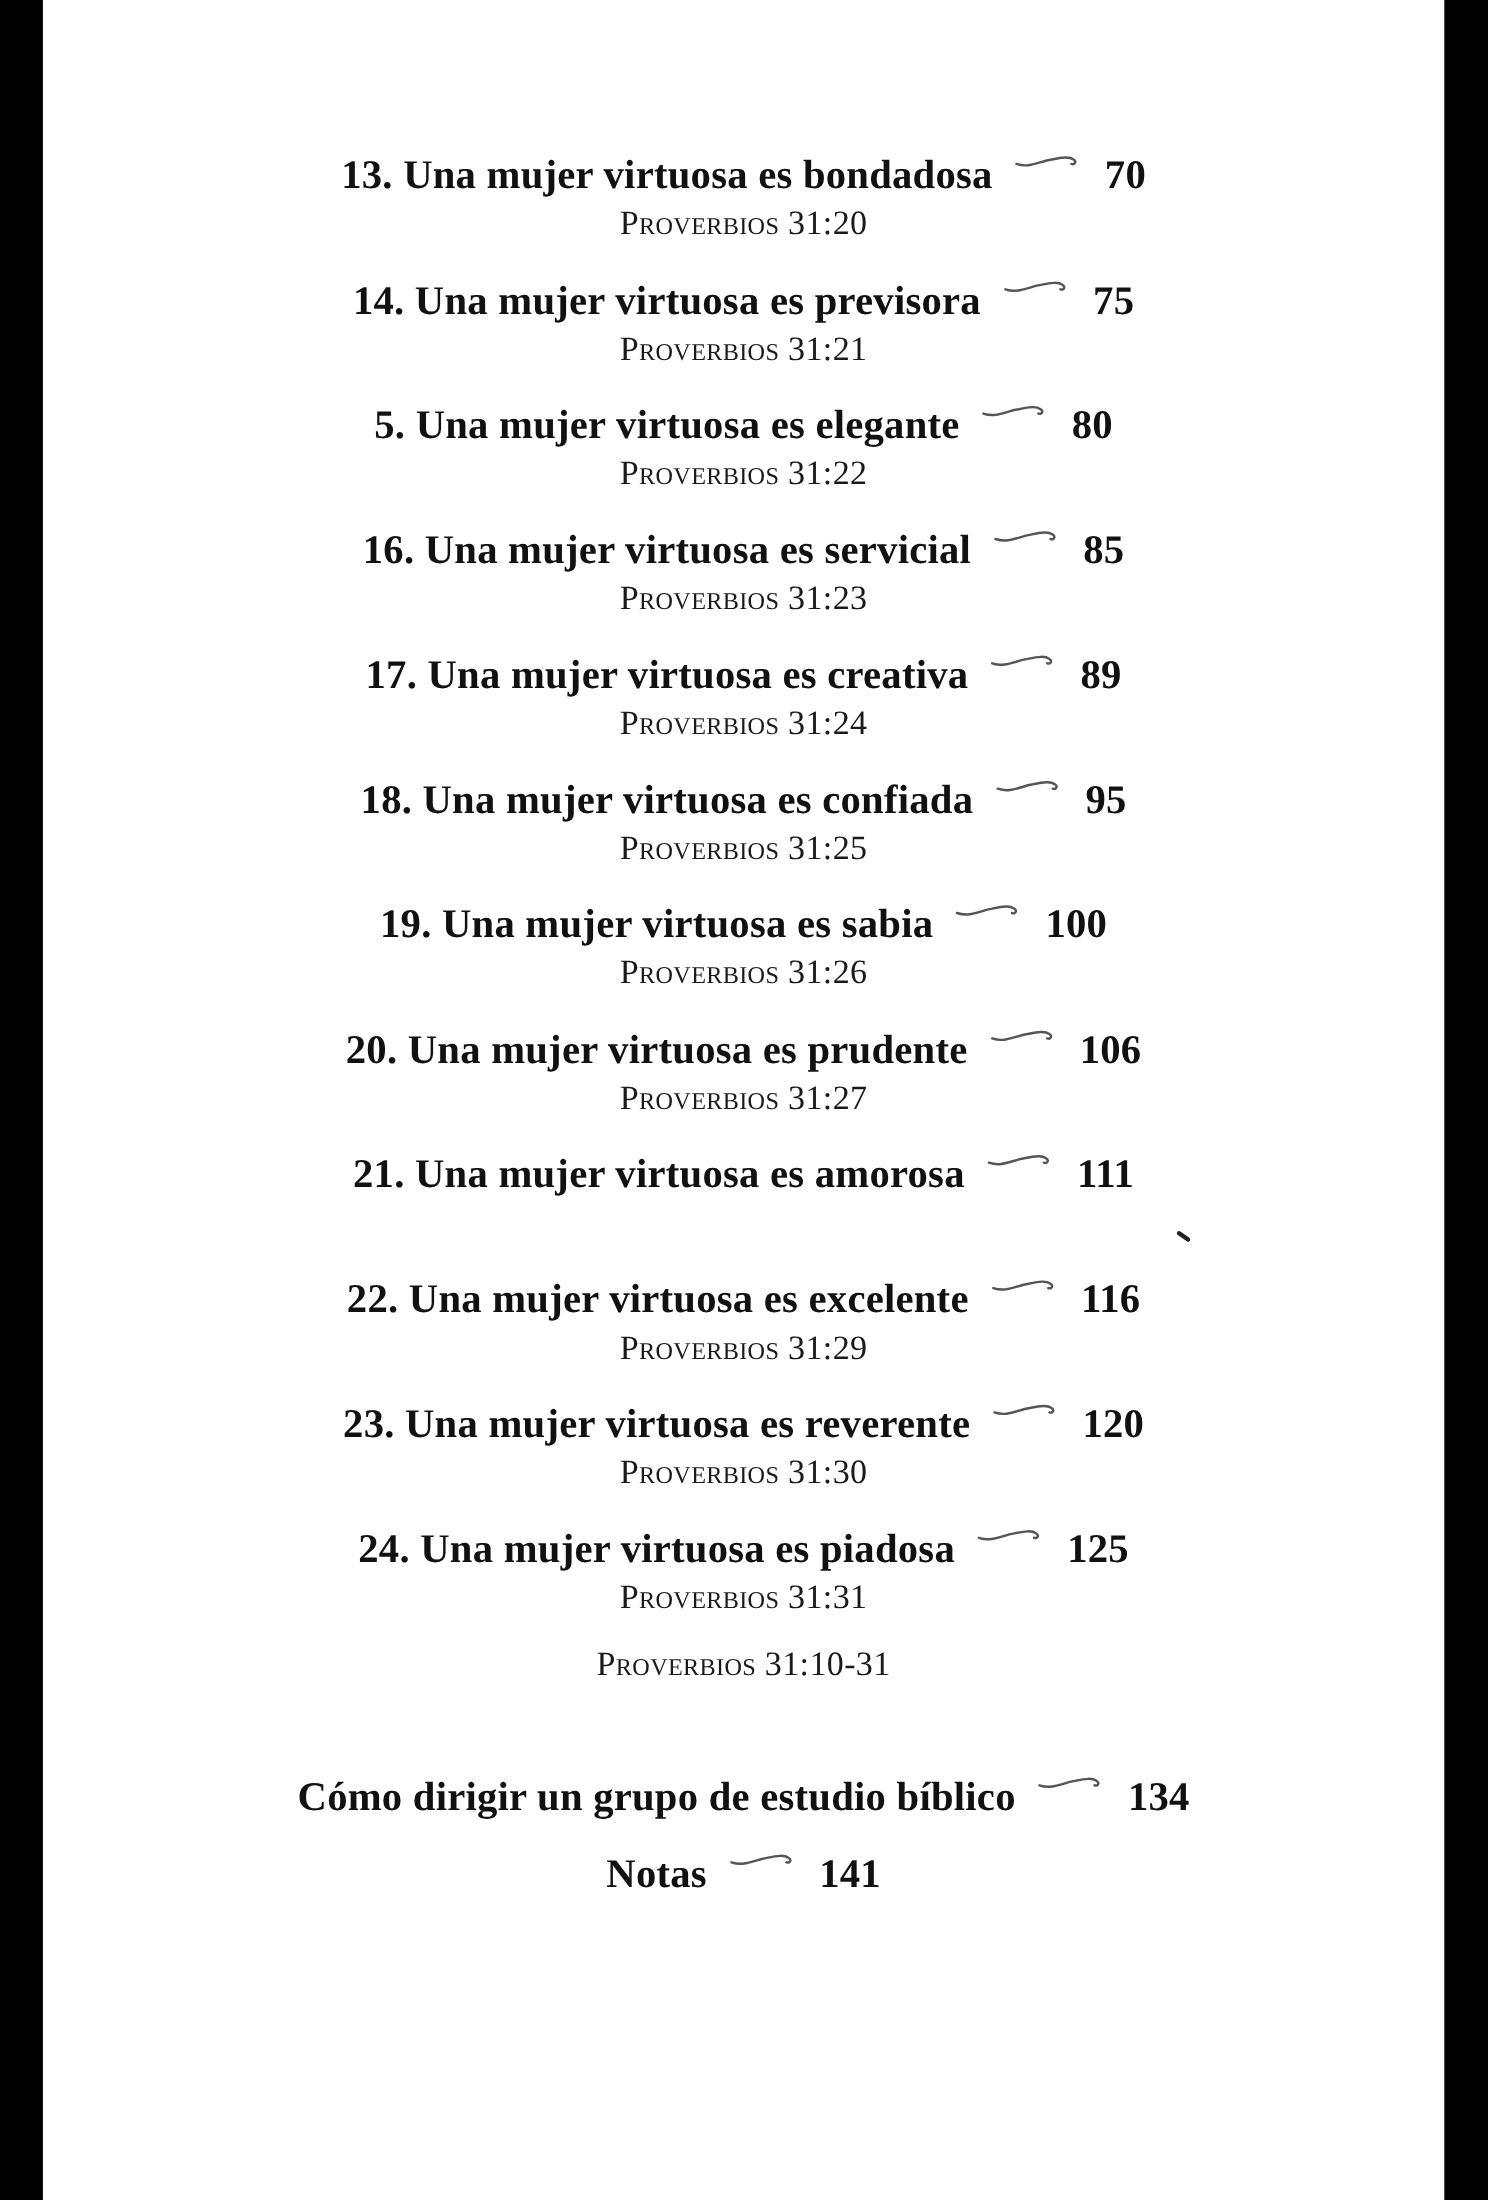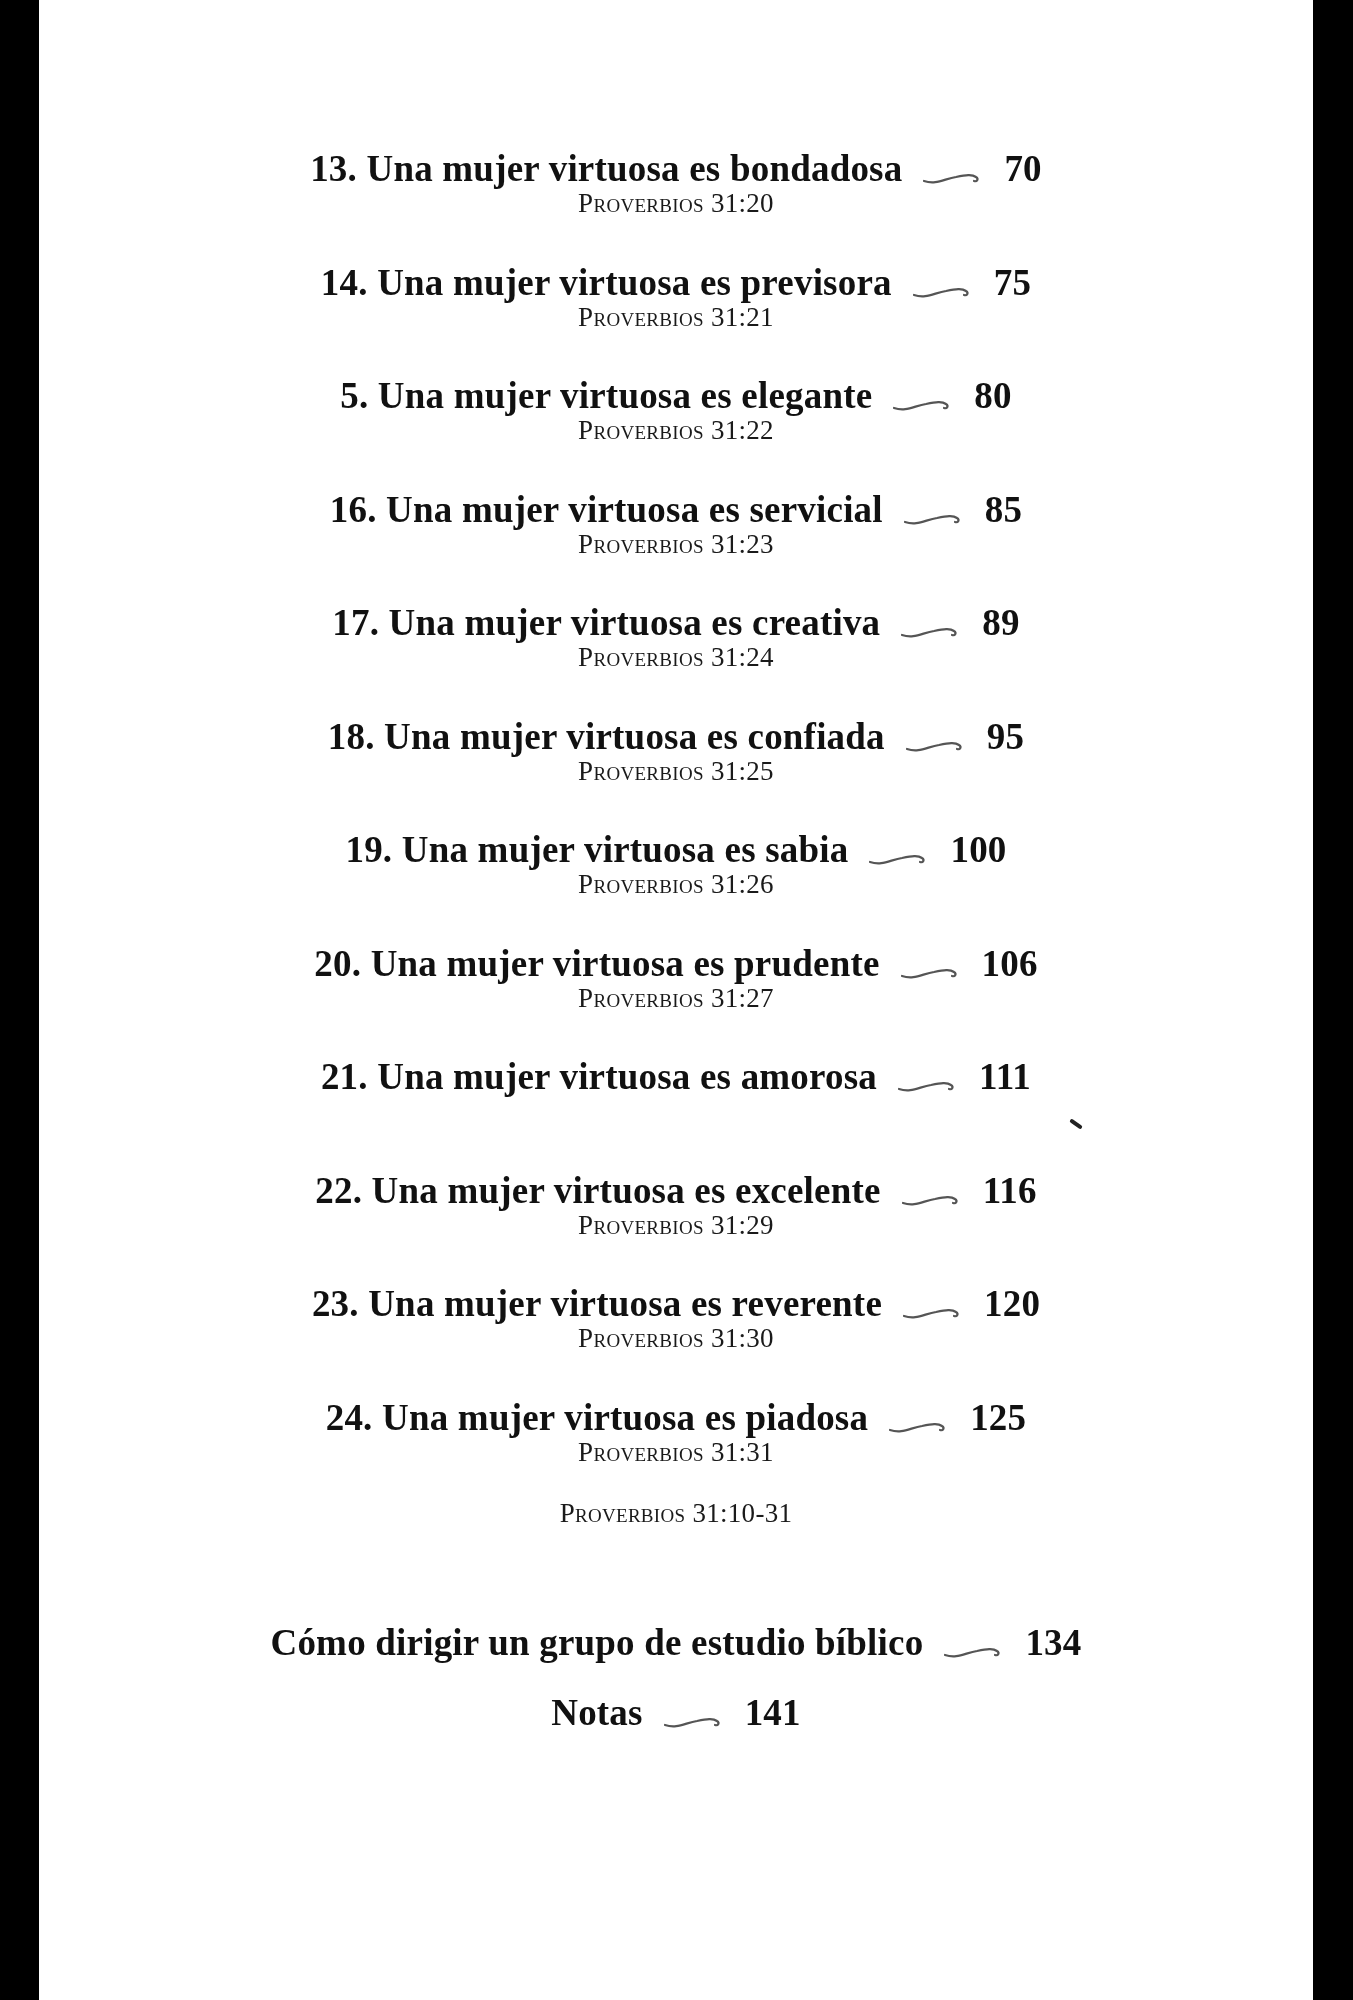--- a/index.html
+++ b/index.html
@@ -35,39 +35,39 @@
       left: 0; top: 138px;
       width: 1274px;
     }
     .entry {
       text-align: center;
       height: 113.5px;
     }
     .title-line {
       display: flex;
       justify-content: center;
-      align-items: flex-end;
+      align-items: flex-start;
       gap: 0;
       height: 52px;
       font-weight: bold;
       font-size: 37px;
       color: #111111;
       letter-spacing: 0.2px;
       white-space: nowrap;
     }
     .title-line .ornament {
       display: inline-block;
       width: 60px;
       height: 20px;
       margin: 0 22px 0 20px;
       position: relative;
       top: -2px;
     }
     .ref-line {
-      font-size: 27px;
+      font-size: 31px;
       color: #1a1a1a;
       line-height: 30px;
       margin-top: -2px;
       font-variant: small-caps;
       letter-spacing: 0.3px;
     }
     .ref-line .book {
       font-variant: small-caps;
     }
     .entry.extra {

